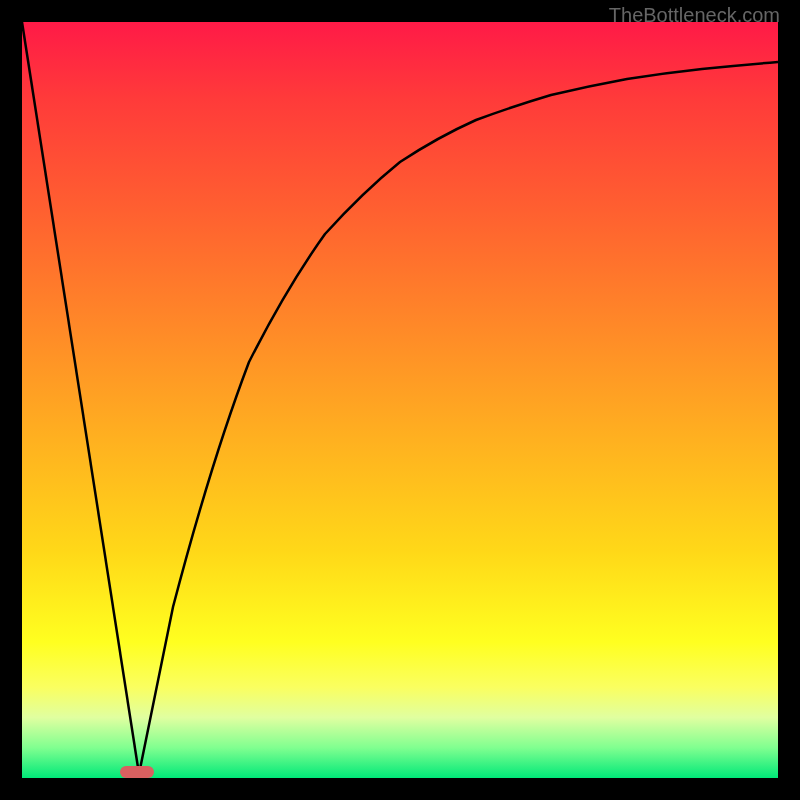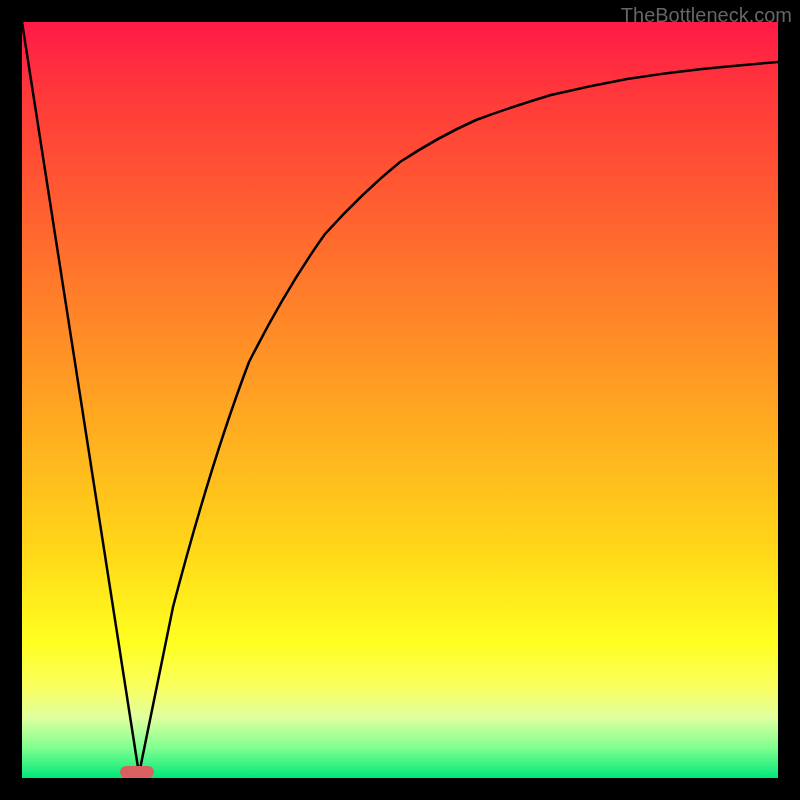--- a/index.html
+++ b/index.html
@@ -26,21 +26,21 @@
         #ffff20 82%,
         #faff60 88%,
         #e0ffa0 92%,
         #80ff90 96%,
         #00e878 100%
       );
     }
     .watermark {
       position: absolute;
       top: 4px;
-      right: 8px;
+      right: 20px;
       color: #666;
       font-size: 20px;
       font-weight: normal;
       z-index: 10;
     }
     .curve-svg {
       position: absolute;
       left: 22px;
       top: 22px;
       width: 756px;

